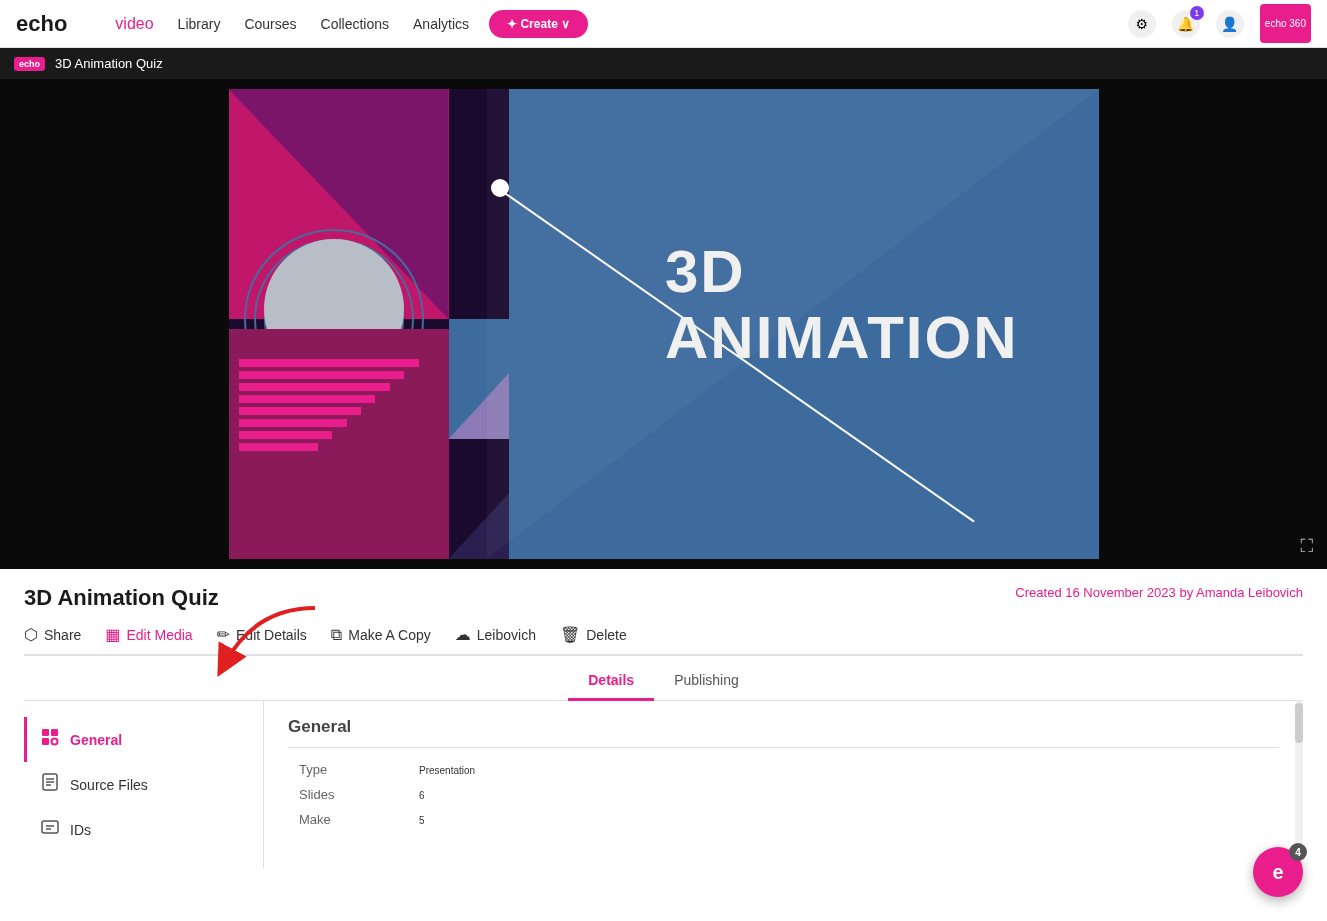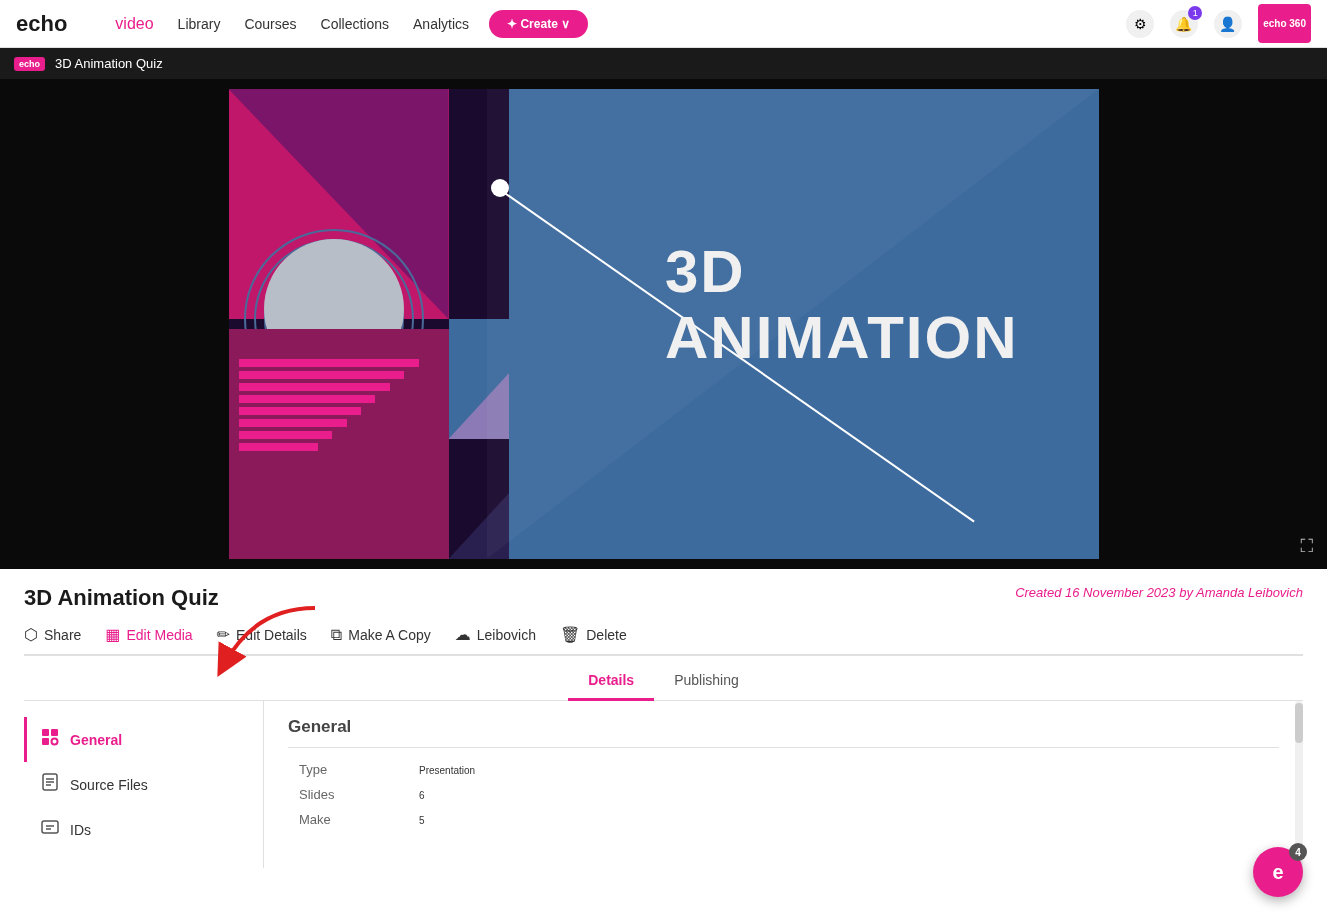--- a/index.html
+++ b/index.html
@@ -15,21 +15,21 @@
     .logo-video { color: #e91e8c; margin-left: 48px; }
     .nav-links { display: flex; gap: 24px; }
     .nav-link { font-size: 14px; color: #333; text-decoration: none; cursor: pointer; }
     .create-btn {
       margin-left: 20px; background: #e91e8c; color: #fff; border: none; border-radius: 20px;
       padding: 7px 18px; font-size: 12px; font-weight: 600; cursor: pointer; display: flex; align-items: center; gap: 6px;
     }
     .nav-right { margin-left: auto; display: flex; align-items: center; gap: 16px; }
     .nav-icon { width: 28px; height: 28px; background: #f0f0f0; border-radius: 50%; display: flex; align-items: center; justify-content: center; cursor: pointer; font-size: 14px; position: relative; }
     .notif-badge { position: absolute; top: -4px; right: -4px; background: #7c3aed; color: #fff; font-size: 9px; border-radius: 50%; width: 14px; height: 14px; display: flex; align-items: center; justify-content: center; }
-    .echo360-logo { background: #e91e8c; color: #fff; border-radius: 4px; padding: 14px 5px; font-size: 10px; font-weight: 700; }
+    .echo360-logo { background: #e91e8c; color: #fff; border-radius: 4px; padding: 14px 5px; font-size: 10px; font-weight: 400; }
 
     
     .video-container { background: #111; position: relative; width: 100%; }
     .video-topbar { background: #1a1a1a; display: flex; align-items: center; padding: 8px 14px; gap: 10px; }
     .echo-logo-small { background: #e91e8c; color: #fff; font-size: 9px; font-weight: 700; border-radius: 3px; padding: 2px 5px; }
     .video-title-bar { color: #fff; font-size: 13px; }
     .video-canvas { width: 100%; height: 490px; background: #0a0a0a; display: flex; align-items: center; justify-content: center; position: relative; overflow: hidden; }
 
     
     .slide-art { width: 870px; height: 470px; position: relative; background: #3d6b9e; overflow: hidden; }
@@ -56,21 +56,21 @@
     .slide-text { position: absolute; right: 80px; top: 150px; color: #f0f0f0; text-align: left; }
     .slide-text h1 { font-size: 60px; font-weight: 900; line-height: 1.1; letter-spacing: 2px; }
 
     .fullscreen-btn { position: absolute; bottom: 12px; right: 14px; color: #fff; font-size: 18px; cursor: pointer; opacity: 0.7; }
 
     
     .content-area { padding: 16px 24px 0 24px; }
     .media-title-row { display: flex; align-items: flex-start; justify-content: space-between; margin-bottom: 14px; }
     .media-title { font-size: 22px; font-weight: 700; color: #1a1a1a; }
     .created-info { font-size: 13px; color: #666; }
-    .created-info span { color: #e91e8c; font-style: italic; }
+    .created-info span { color: #e91e8c; }
 
     
     .action-toolbar { display: flex; align-items: center; gap: 24px; padding-bottom: 10px; border-bottom: 2px solid #e0e0e0; }
     .action-btn { display: flex; align-items: center; gap: 6px; font-size: 14px; color: #333; cursor: pointer; text-decoration: none; background: none; border: none; padding: 0; }
     .action-btn.active { color: #e91e8c; }
     .action-icon { font-size: 16px; }
 
     
     .tabs { display: flex; gap: 0; margin-top: 6px; border-bottom: 1px solid #e0e0e0; justify-content: center; }
     .tab { padding: 10px 20px; font-size: 14px; cursor: pointer; color: #555; border-bottom: 3px solid transparent; margin-bottom: -1px; }

